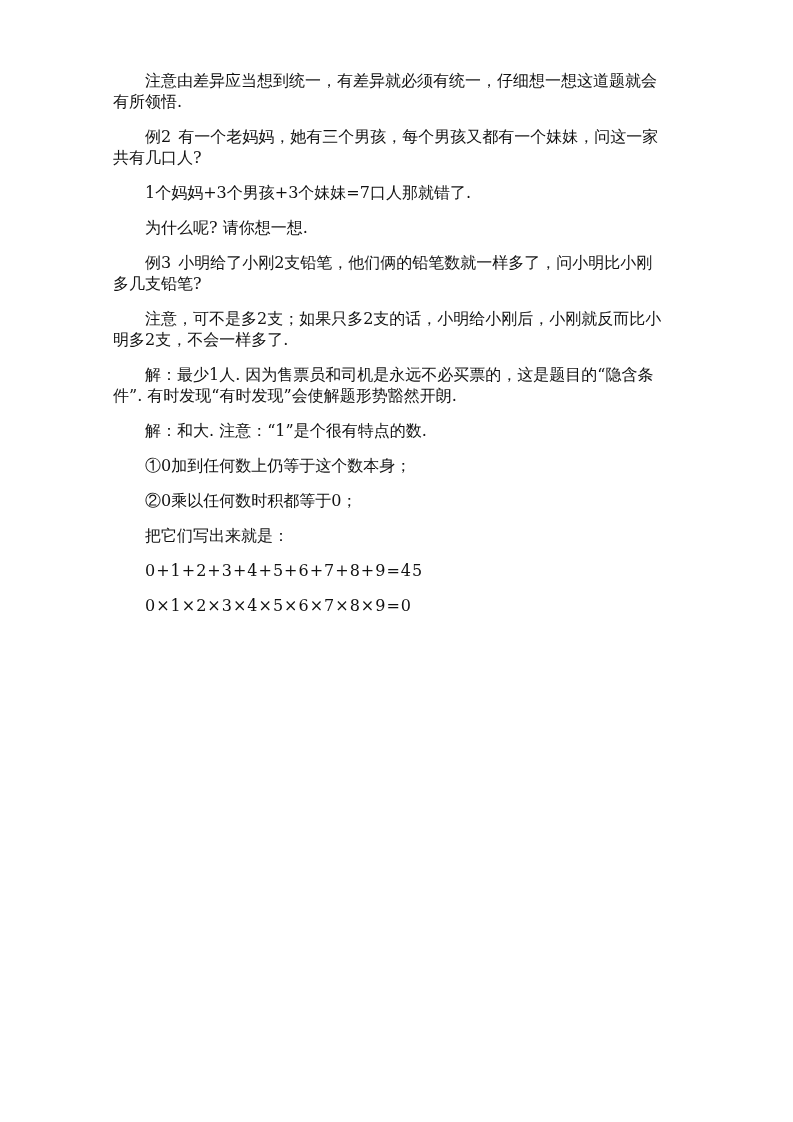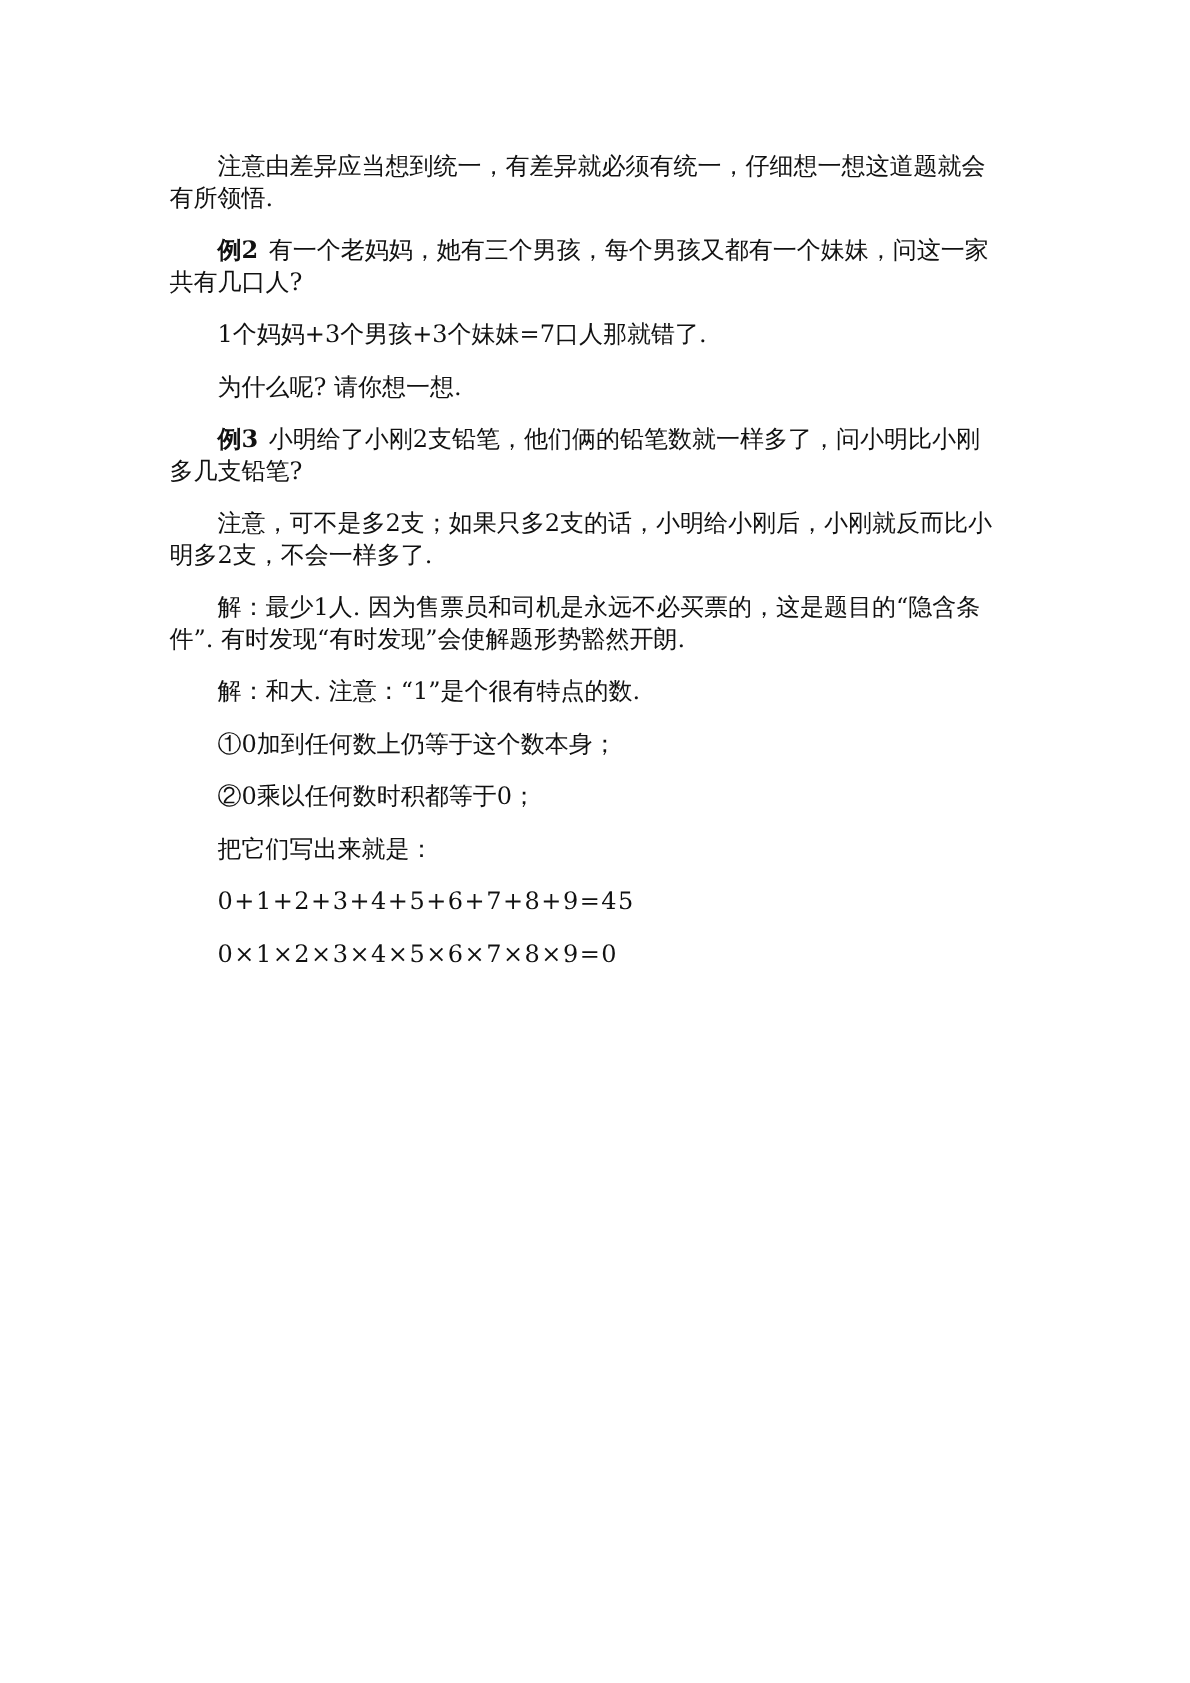--- a/index.html
+++ b/index.html
@@ -10,31 +10,31 @@
   body {
     width: 793px;
     height: 1122px;
     overflow: hidden;
     color: #111111;
     font-family: "DejaVu Serif", "Liberation Serif", serif;
     font-size: 16px;
     line-height: 21px;
   }
   .doc {
-    padding-top: 100px;
+    padding-top: 70px;
     padding-left: 113px;
     width: 553px;
   }
   p.para {
     margin: 0 0 14px 0;
     text-indent: 2em;
     word-break: break-all;
   }
   .ex-label {
-    font-weight: bold;
+    font-weight: normal;
     margin-right: 7px;
   }
   .equation {
     letter-spacing: 1px;
   }
 </style>
 </head>
 <body>
 
 <main class="doc">

